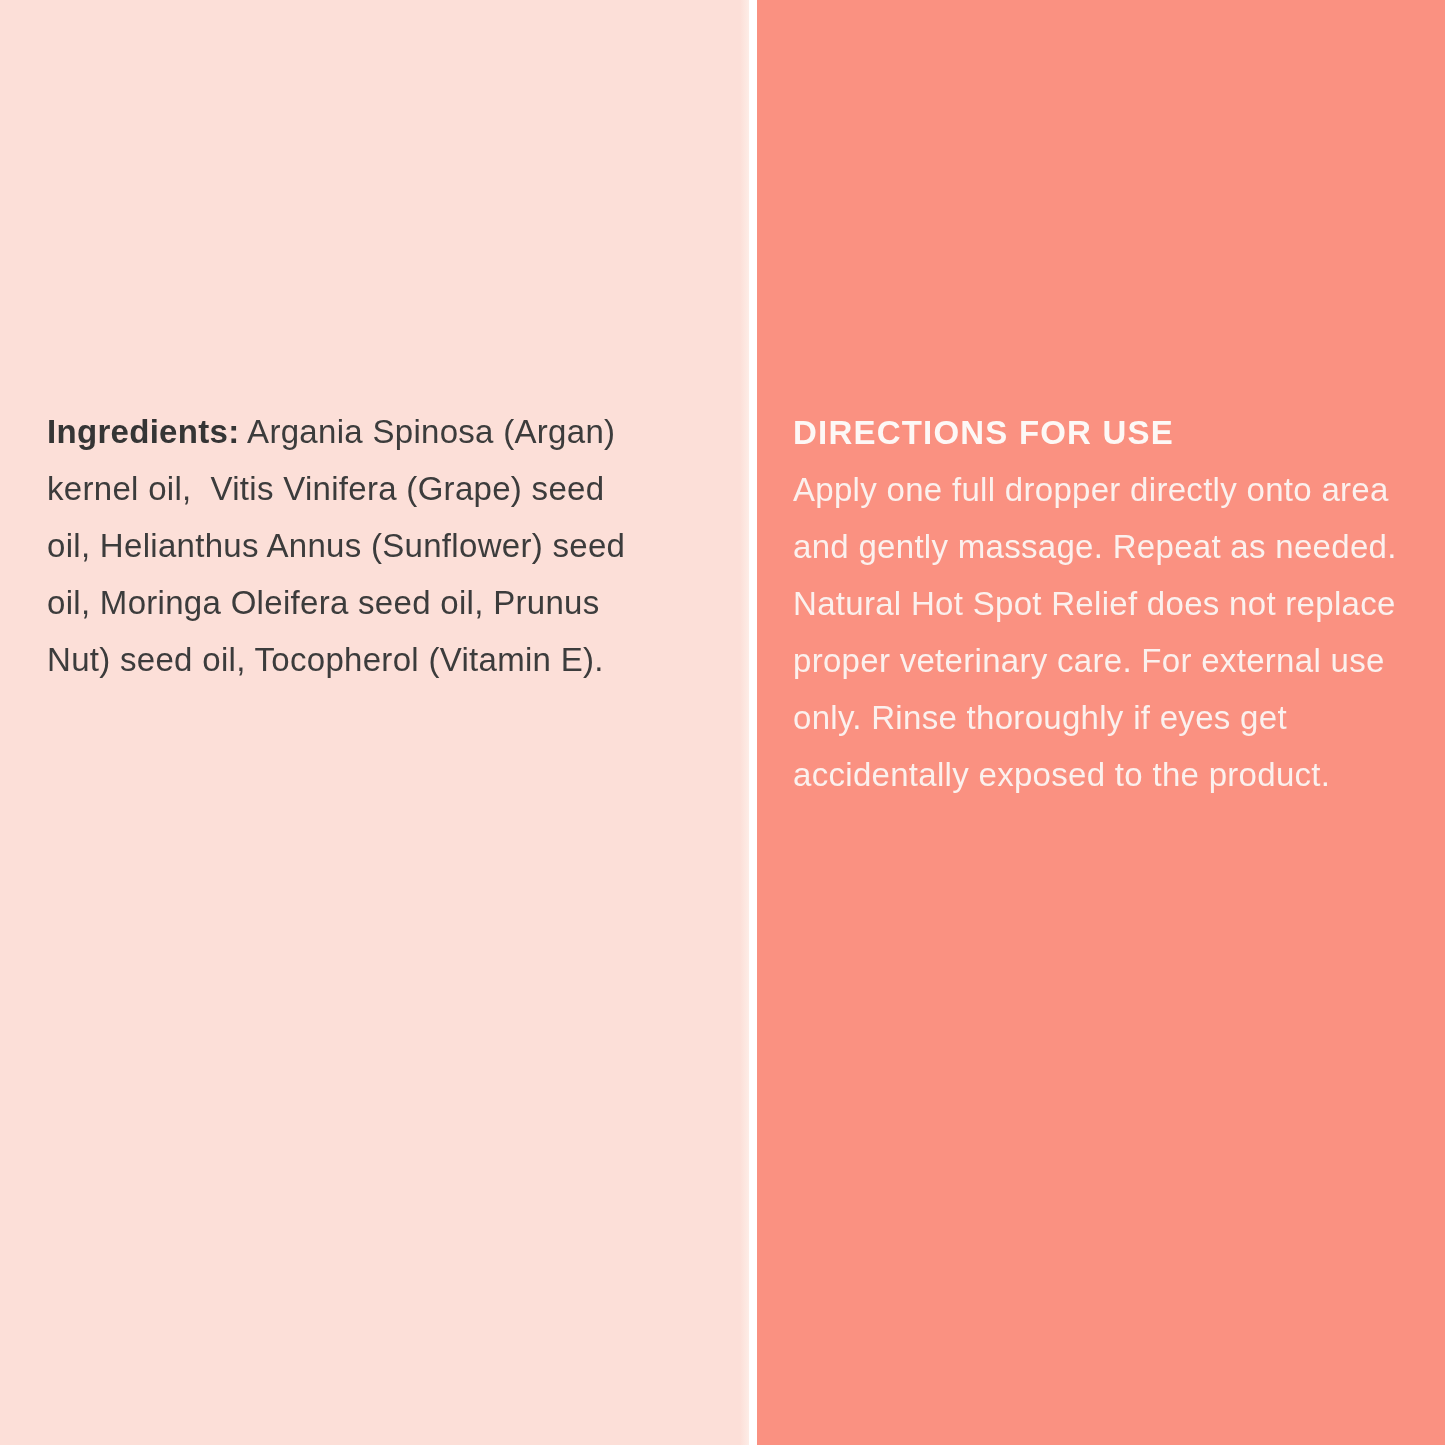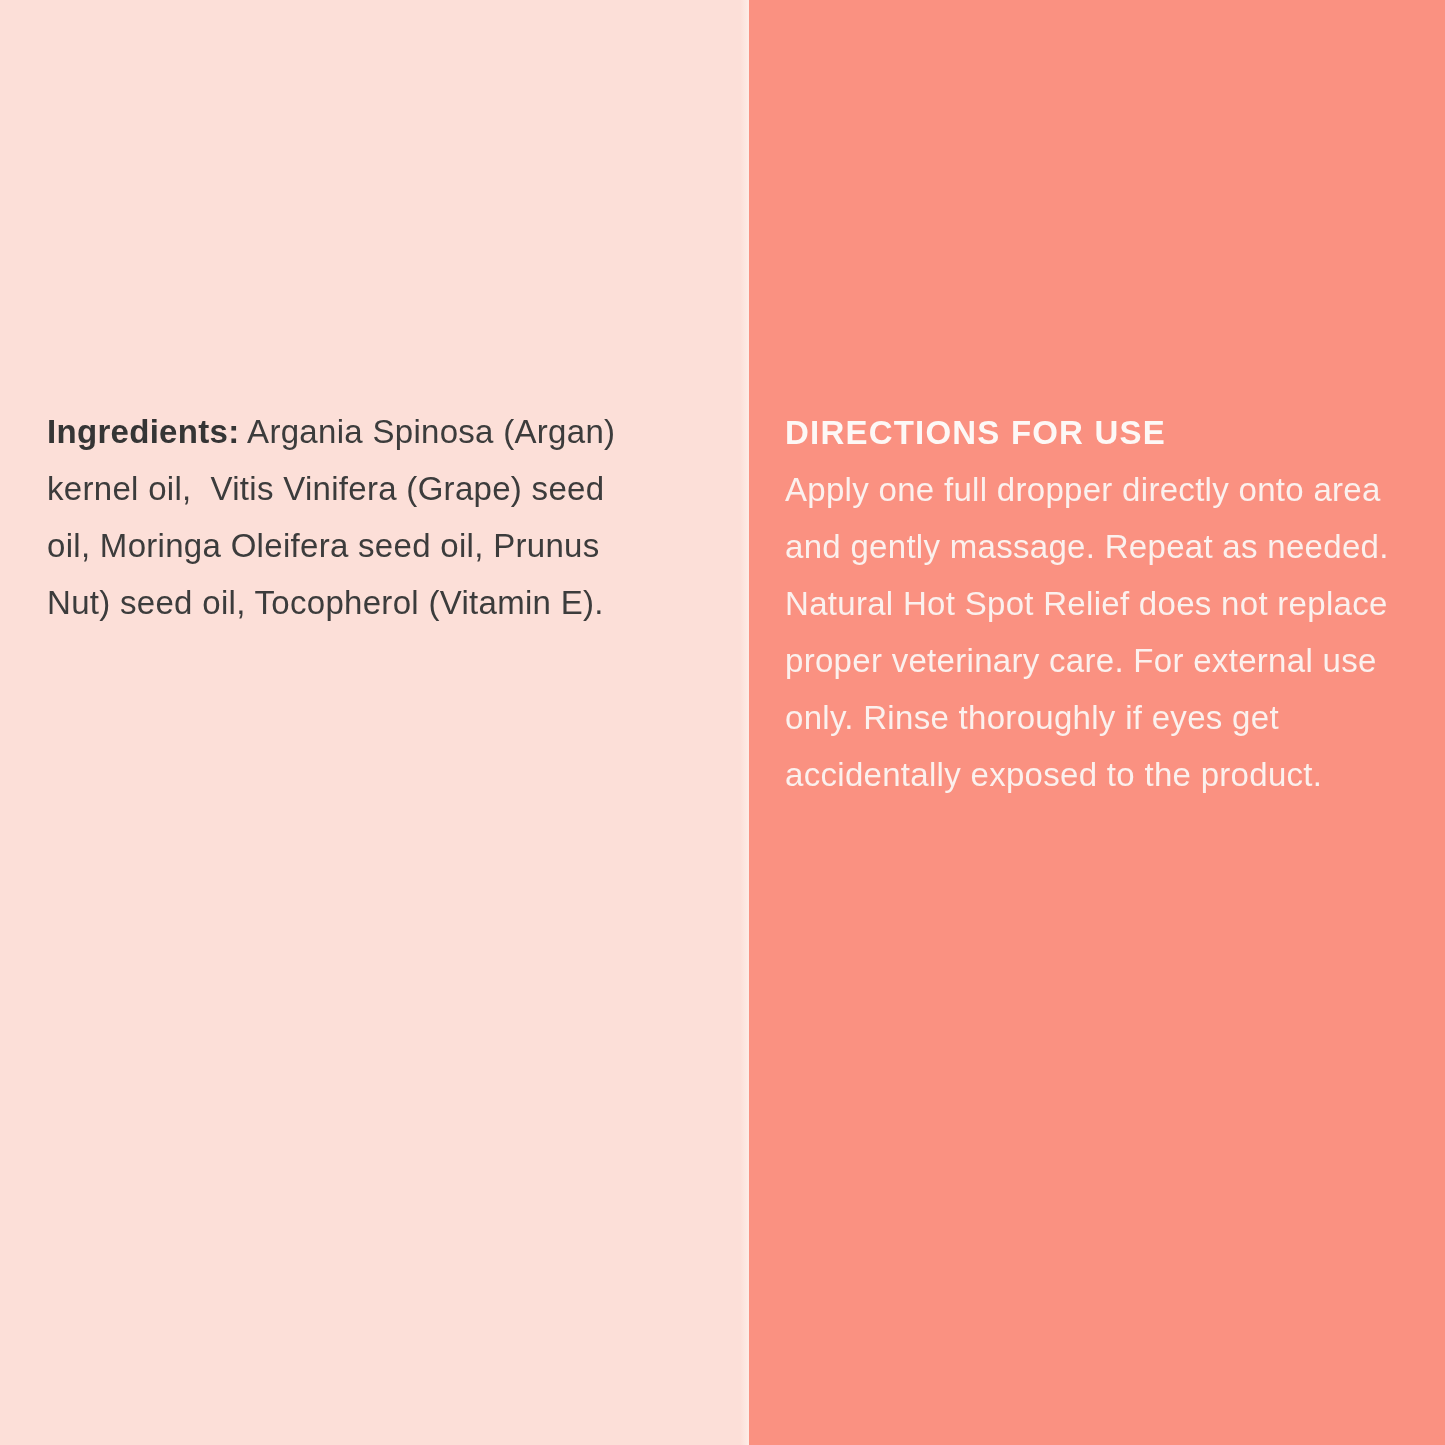--- a/index.html
+++ b/index.html
@@ -29,20 +29,21 @@
     right: 0;
     width: 9px;
     height: 100%;
     background: linear-gradient(to right, rgba(255,245,240,0), #FDEDE7);
   }
   .panel-right {
     position: relative;
     flex: 1 1 auto;
     height: 100%;
     background: #FA9181;
+    margin-left: 8px;
   }
   .ingredients-block {
     position: absolute;
     left: 47px;
     top: 403px;
     width: 700px;
     color: #3C3C3C;
     font-size: 33px;
     line-height: 57px;
     letter-spacing: 0.3px;
@@ -74,20 +75,21 @@
 </style>
 </head>
 <body>
 
 <div class="canvas">
 
   <div class="panel-left">
     <div class="ingredients-block">
       <div class="text-line"><span class="ingredients-label">Ingredients:</span><span> Argania Spinosa (Argan)</span></div>
       <div class="text-line">kernel oil,  Vitis Vinifera (Grape) seed</div>
+      <div class="text-line">oil, Helianthus Annus (Sunflower) seed</div>
       <div class="text-line">oil, Moringa Oleifera seed oil, Prunus</div>
       <div class="text-line">Nut) seed oil, Tocopherol (Vitamin E).</div>
     </div>
   </div>
 
   <div class="panel-right">
     <div class="directions-block">
       <div class="directions-heading">DIRECTIONS FOR USE</div>
       <div class="text-line">Apply one full dropper directly onto area</div>
       <div class="text-line">and gently massage. Repeat as needed.</div>

